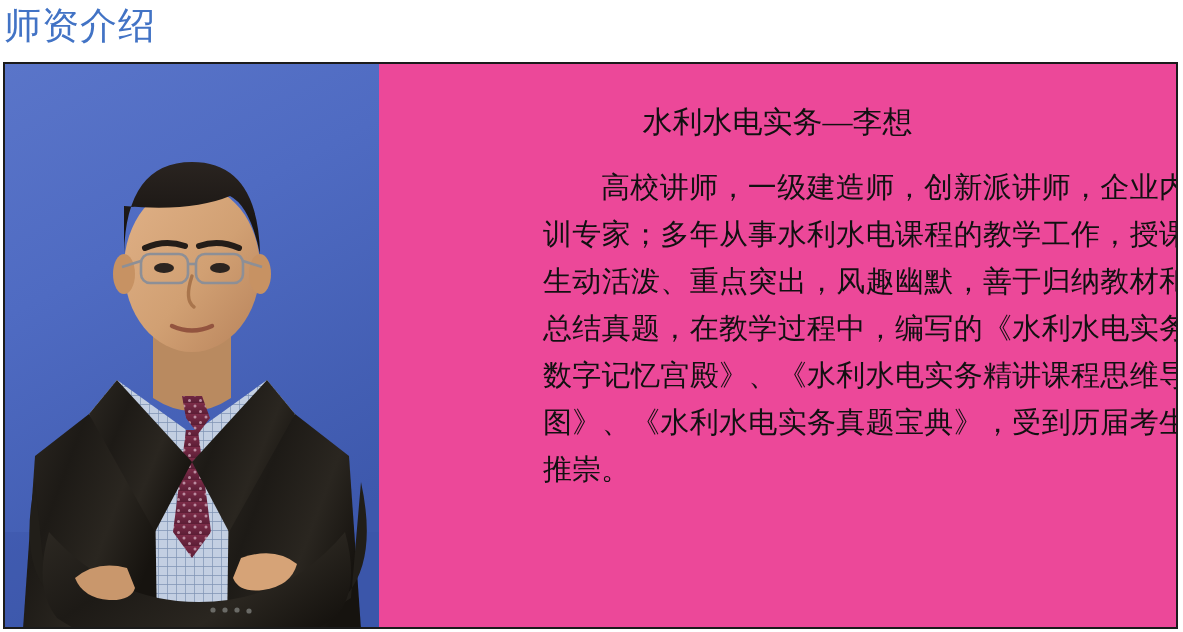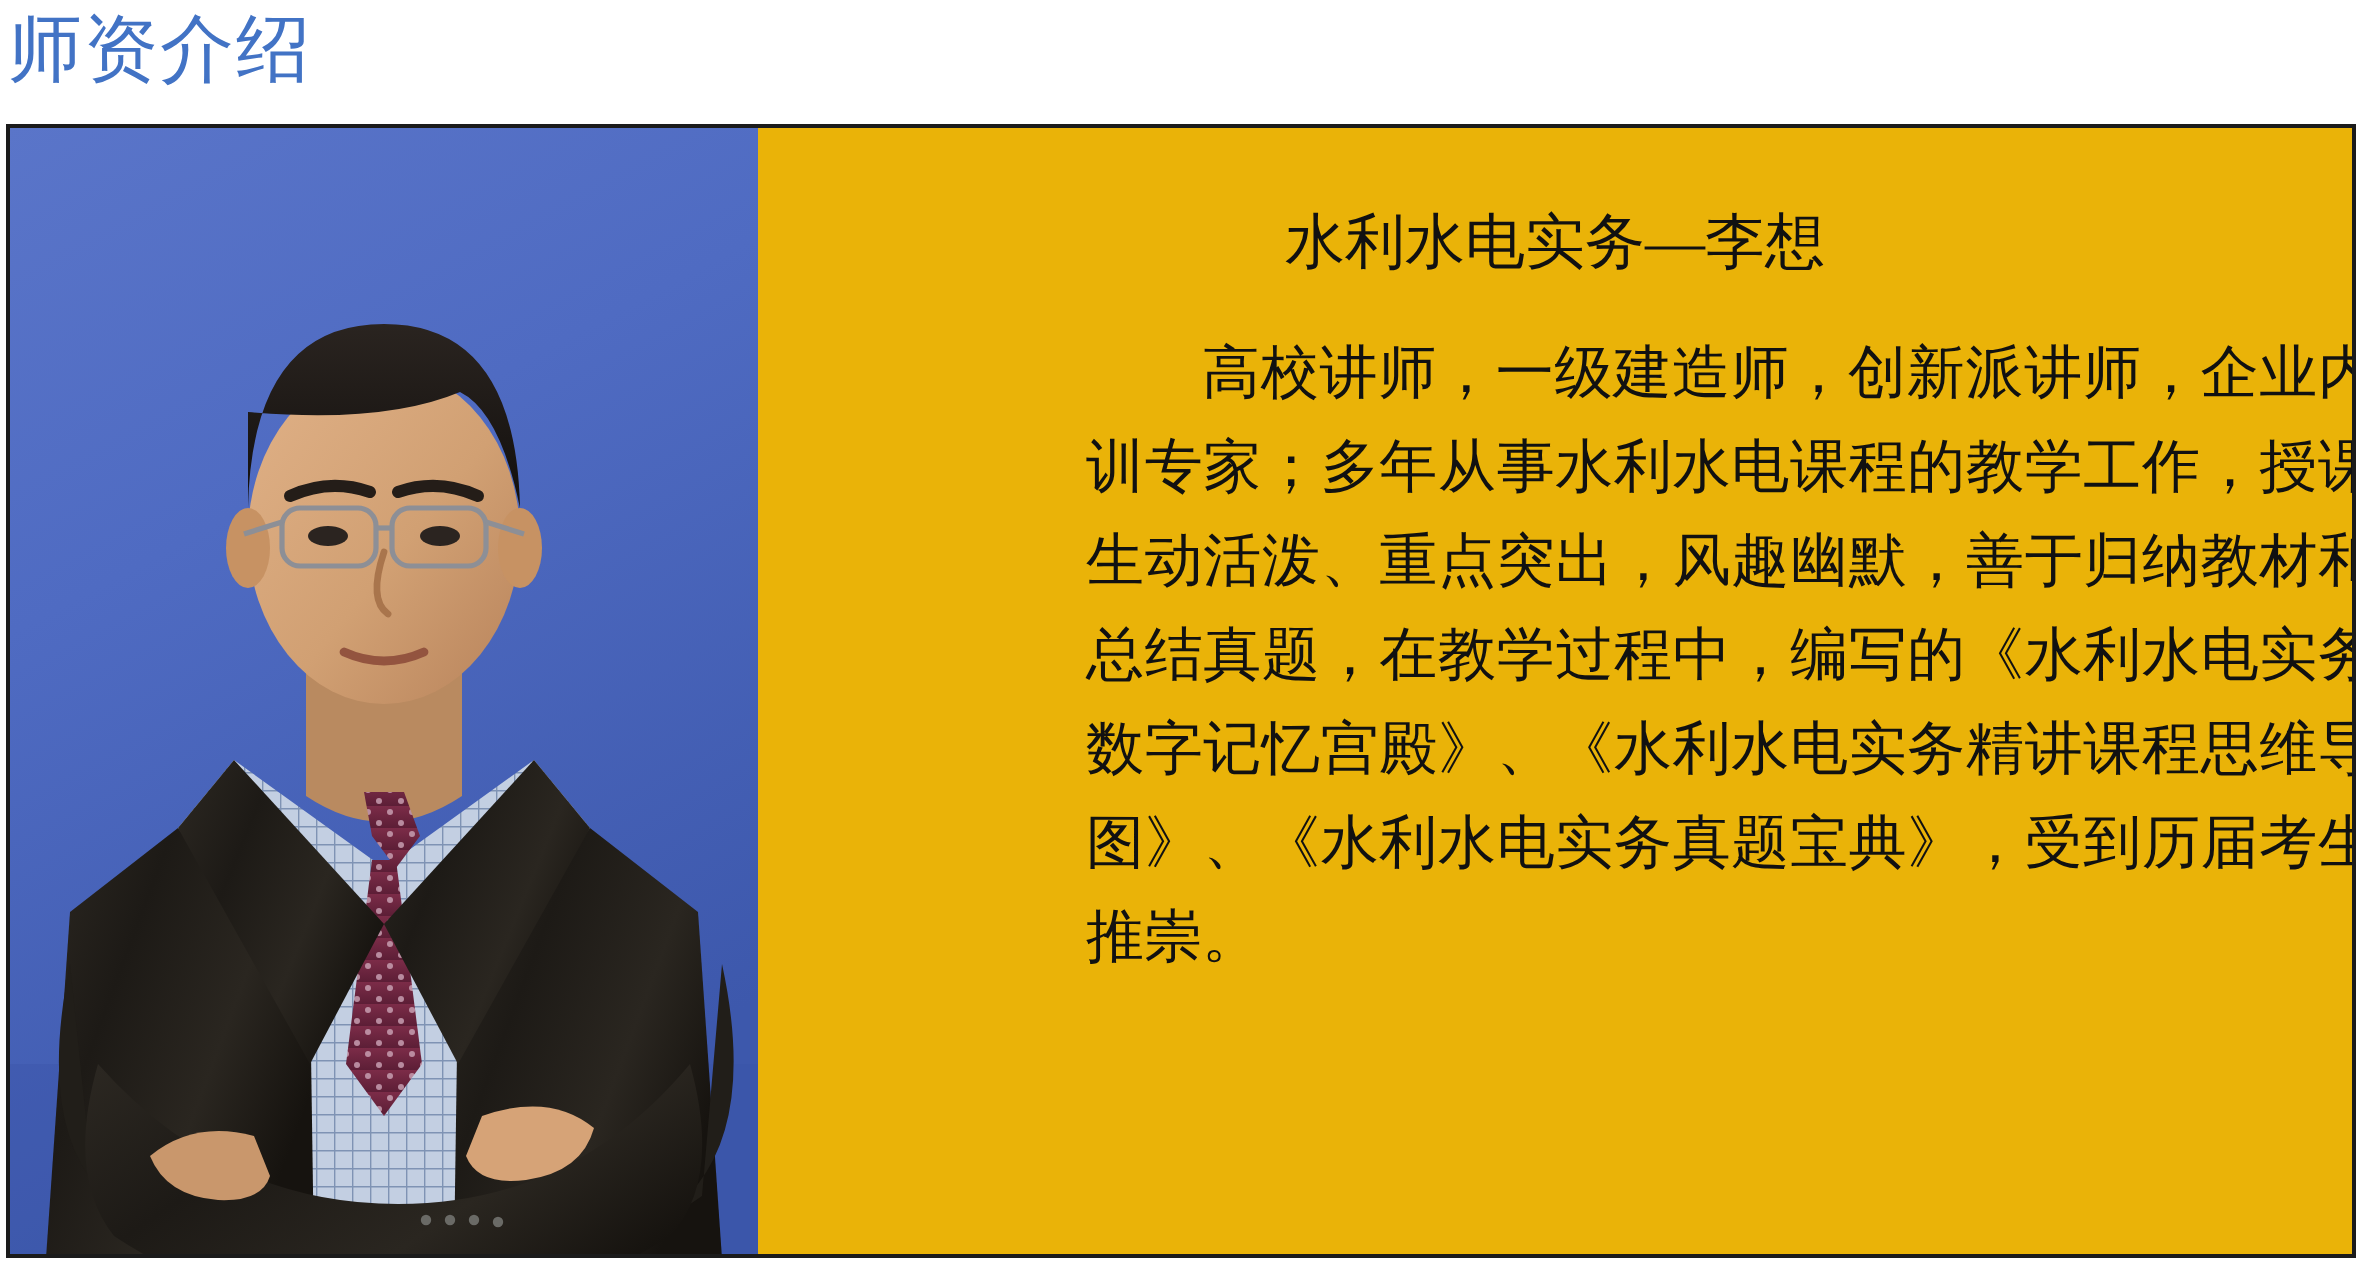--- a/index.html
+++ b/index.html
@@ -56,21 +56,21 @@
   #instructor-photo .photo-svg {
     display: block;
     width: 100%;
     height: 100%;
   }
 
   
   #bio-panel {
     flex: 1 1 auto;
     position: relative;
-    background: #eab308;
+    background: #ec4899;
     padding: 0;
   }
   #bio-heading {
     position: absolute;
     left: 0;
     right: 0;
     top: 40px;
     text-align: center;
     font-size: 30px;
     line-height: 36px;

